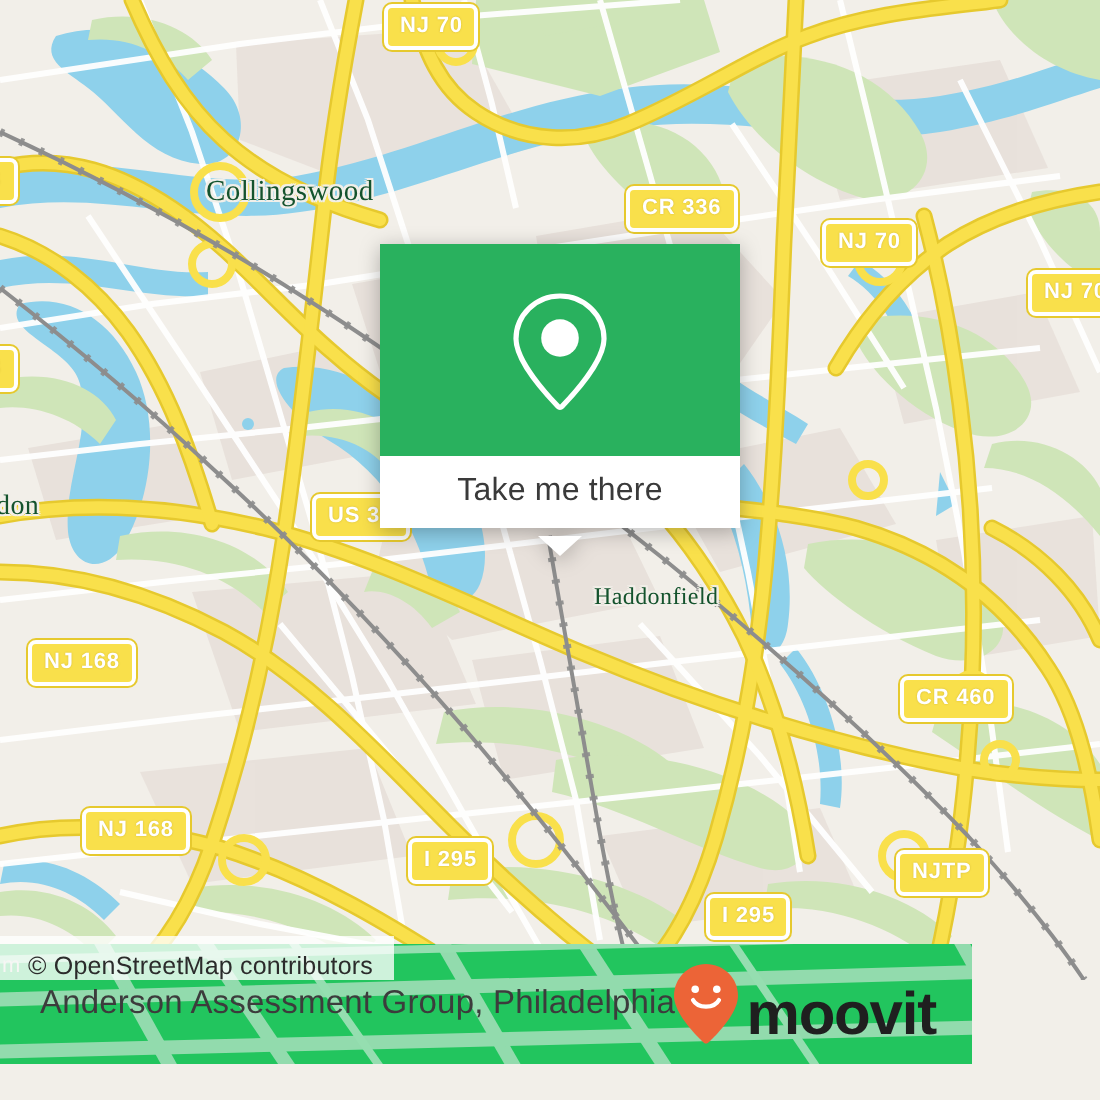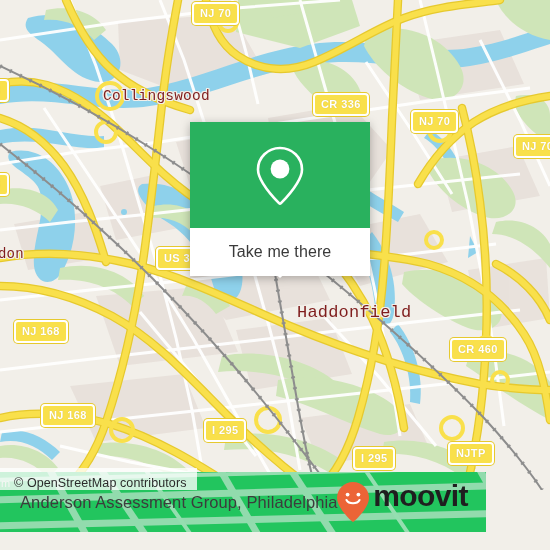--- a/index.html
+++ b/index.html
@@ -23,22 +23,22 @@
     left: 0; top: 0;
     width: 550px; height: 490px;
     background: #f2efe9;
     overflow: hidden;
   }
   #map svg { display: block; }
 
   
   .place-label {
     position: absolute;
-    font-family: Liberation Mono, monospace;
-    color: #7f1d1d;
+    font-family: Liberation Serif, serif;
+    color: #14532d;
     white-space: nowrap;
     letter-spacing: .2px;
     text-shadow:
       -1.2px 0 #f2efe9, 1.2px 0 #f2efe9, 0 -1.2px #f2efe9, 0 1.2px #f2efe9,
       -1px -1px #f2efe9, 1px -1px #f2efe9, -1px 1px #f2efe9, 1px 1px #f2efe9;
     pointer-events: none;
   }
 
   
   .shield {
@@ -67,21 +67,21 @@
     z-index: 40;
   }
   #popup-head {
     height: 106px;
     background: #29b15e;
     display: flex;
     align-items: center;
     justify-content: center;
   }
   #popup-body {
-    height: 48px;
+    height: 36px;
     background: #ffffff;
     display: flex;
     align-items: center;
     justify-content: center;
   }
   #popup-label {
     font-size: 16px;
     color: #3a3a3a;
     letter-spacing: .1px;
   }
@@ -140,21 +140,21 @@
     color: #3c3c3c;
     letter-spacing: .1px;
     white-space: nowrap;
     z-index: 2;
   }
   #brand {
     position: absolute;
     right: 18px; top: 50%;
     transform: translateY(-50%);
     display: flex;
-    align-items: flex-start;
+    align-items: flex-end;
     gap: 3px;
     z-index: 2;
   }
   #brand-name {
     font-size: 30px;
     font-weight: bold;
     color: #1f1f1f;
     letter-spacing: -0.6px;
     line-height: 1;
   }
@@ -318,34 +318,34 @@
       </g>
       <g stroke="#8d8d8d" stroke-width="4" stroke-dasharray="2 9" fill="none" opacity=".9">
         <path d="M0,66 C52,90 104,118 154,150 C214,188 272,232 330,278 C384,322 436,368 484,418
                  C506,442 526,466 542,490"></path>
         <path d="M0,144 C36,172 72,202 106,234 C150,274 192,318 232,364 C268,406 302,450 332,490"></path>
         <path d="M274,268 C282,314 290,360 298,406 C304,440 310,470 316,490"></path>
       </g>
     </svg>
 
     <div class="place-label" style="left:103px; top:88px; font-size:14.5px;">Collingswood</div>
-    <div class="place-label" style="left:297px; top:303px; font-size:17px;">Haddonfield</div>
+    <div class="place-label" style="left:297px; top:291px; font-size:12px;">Haddonfield</div>
     <div class="place-label" style="left:-2px; top:246px; font-size:14px;">don</div>
 
     <div class="shield" style="left:192px; top:2px;">NJ 70</div>
     <div class="shield" style="left:313px; top:93px;">CR 336</div>
     <div class="shield" style="left:411px; top:110px;">NJ 70</div>
     <div class="shield" style="left:514px; top:135px;">NJ 70</div>
     <div class="shield" style="left:116px; top:247px;margin-left:40px;">US 30</div>
     <div class="shield" style="left:14px;  top:320px;">NJ 168</div>
     <div class="shield" style="left:450px; top:338px;">CR 460</div>
     <div class="shield" style="left:41px;  top:404px;">NJ 168</div>
     <div class="shield" style="left:204px; top:419px;">I 295</div>
     <div class="shield" style="left:353px; top:447px;">I 295</div>
-    <div class="shield" style="left:448px; top:442px;">NJTP</div>
+    <div class="shield" style="left:448px; top:425px;">NJTP</div>
     <div class="shield" style="left:-14px; top:79px;">3</div>
     <div class="shield" style="left:-14px; top:173px;">8</div>
 
     <div id="popup">
       <div id="popup-head">
         <svg width="56" height="62" viewBox="0 0 56 62">
           <path d="M28 4 C15.8 4 6 13.6 6 25.4 C6 36.8 22 54 27 59.2 C27.6 59.8 28.4 59.8 29 59.2 C34 54 50 36.8 50 25.4 C50 13.6 40.2 4 28 4 Z" fill="none" stroke="#ffffff" stroke-width="2.6"></path>
           <circle cx="28" cy="25" r="9.4" fill="#ffffff"></circle>
         </svg>
       </div>

